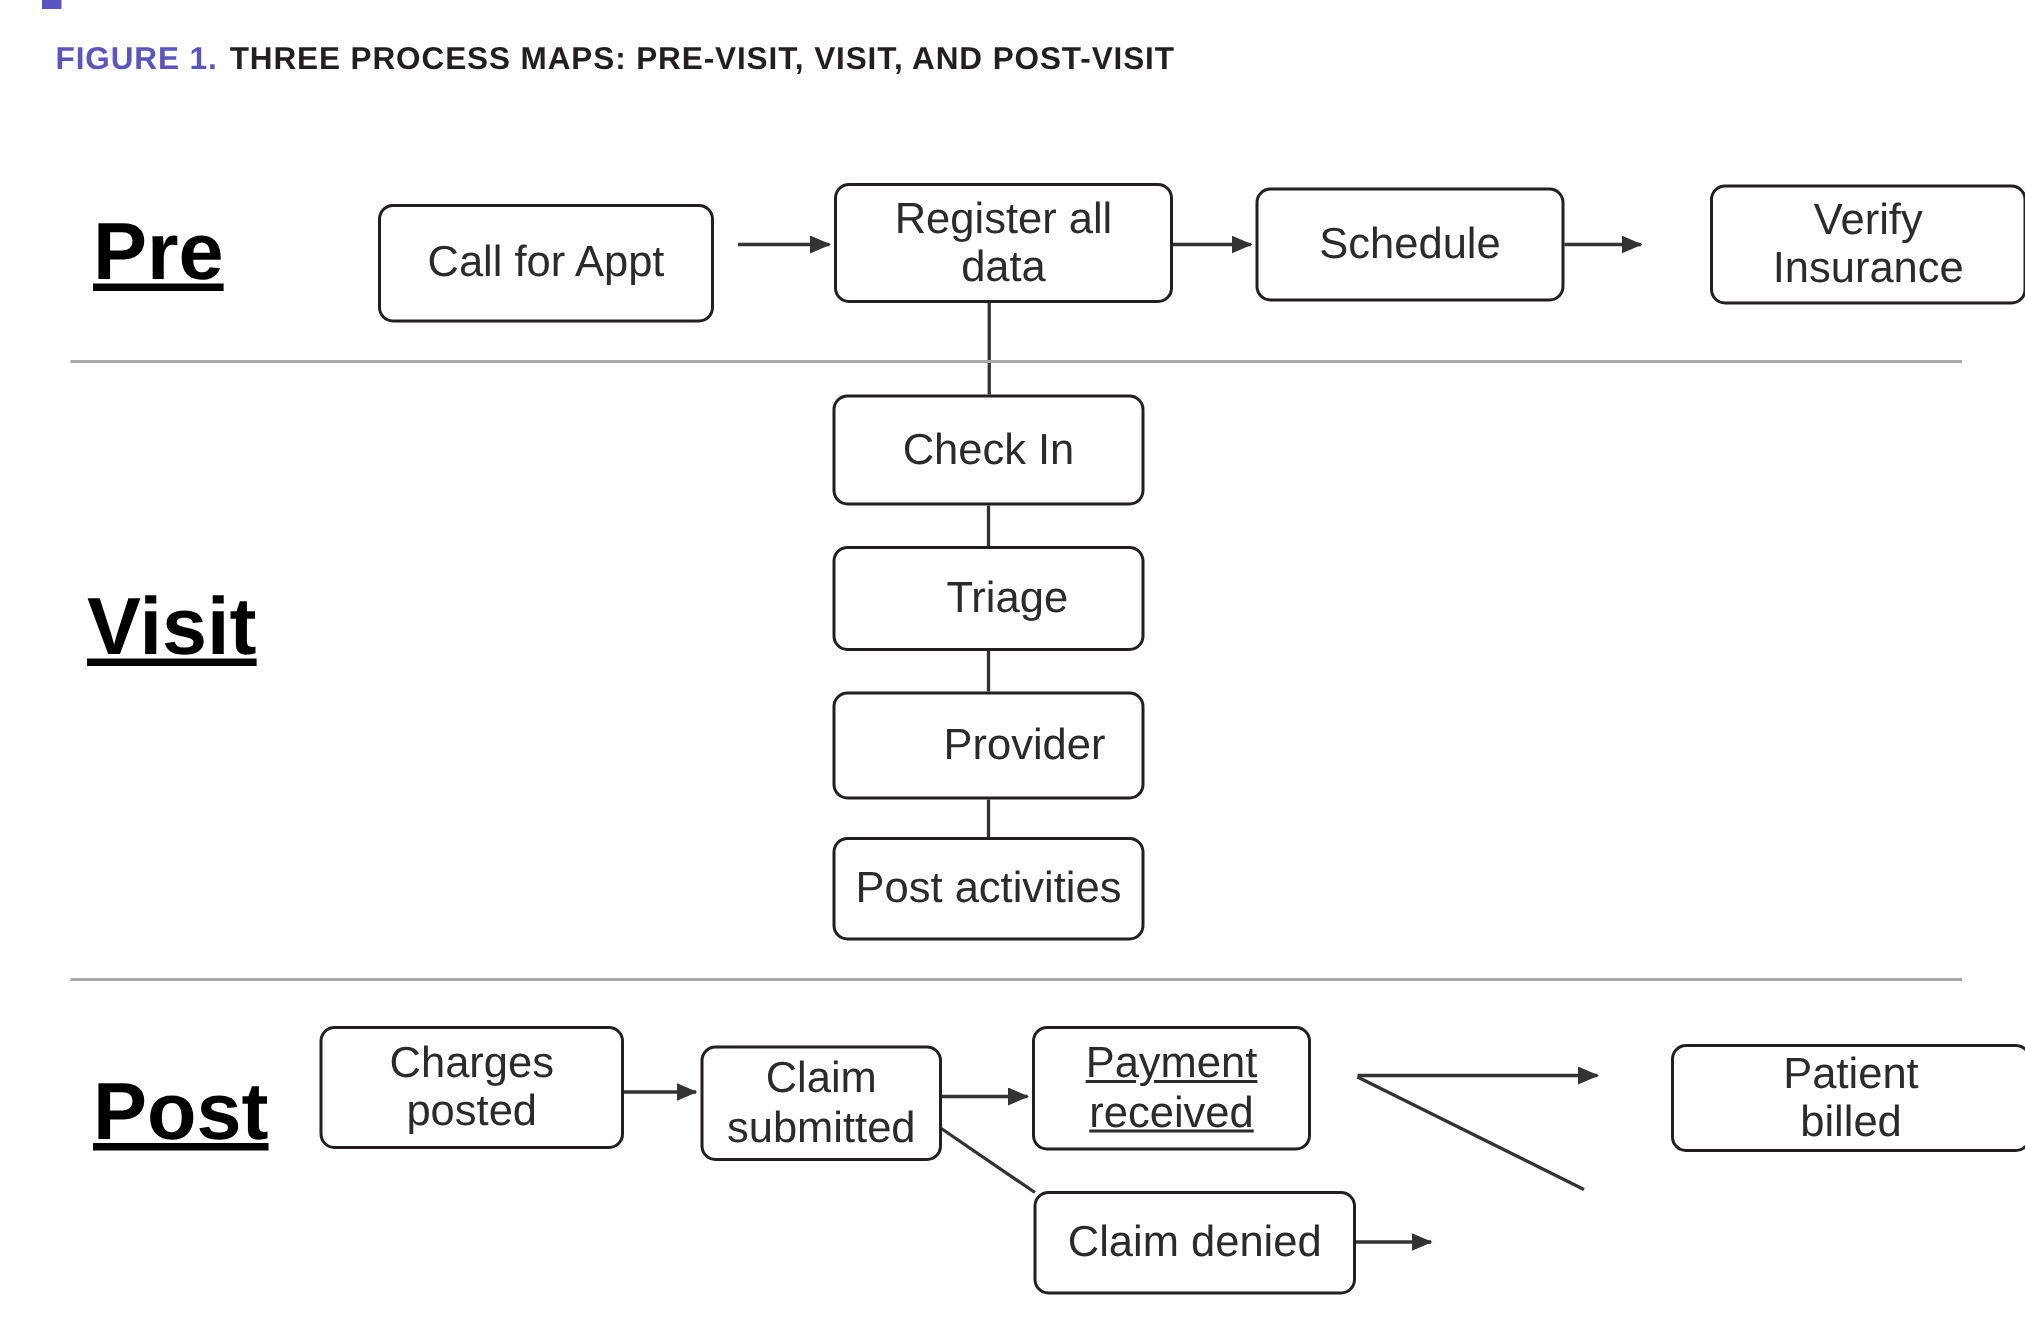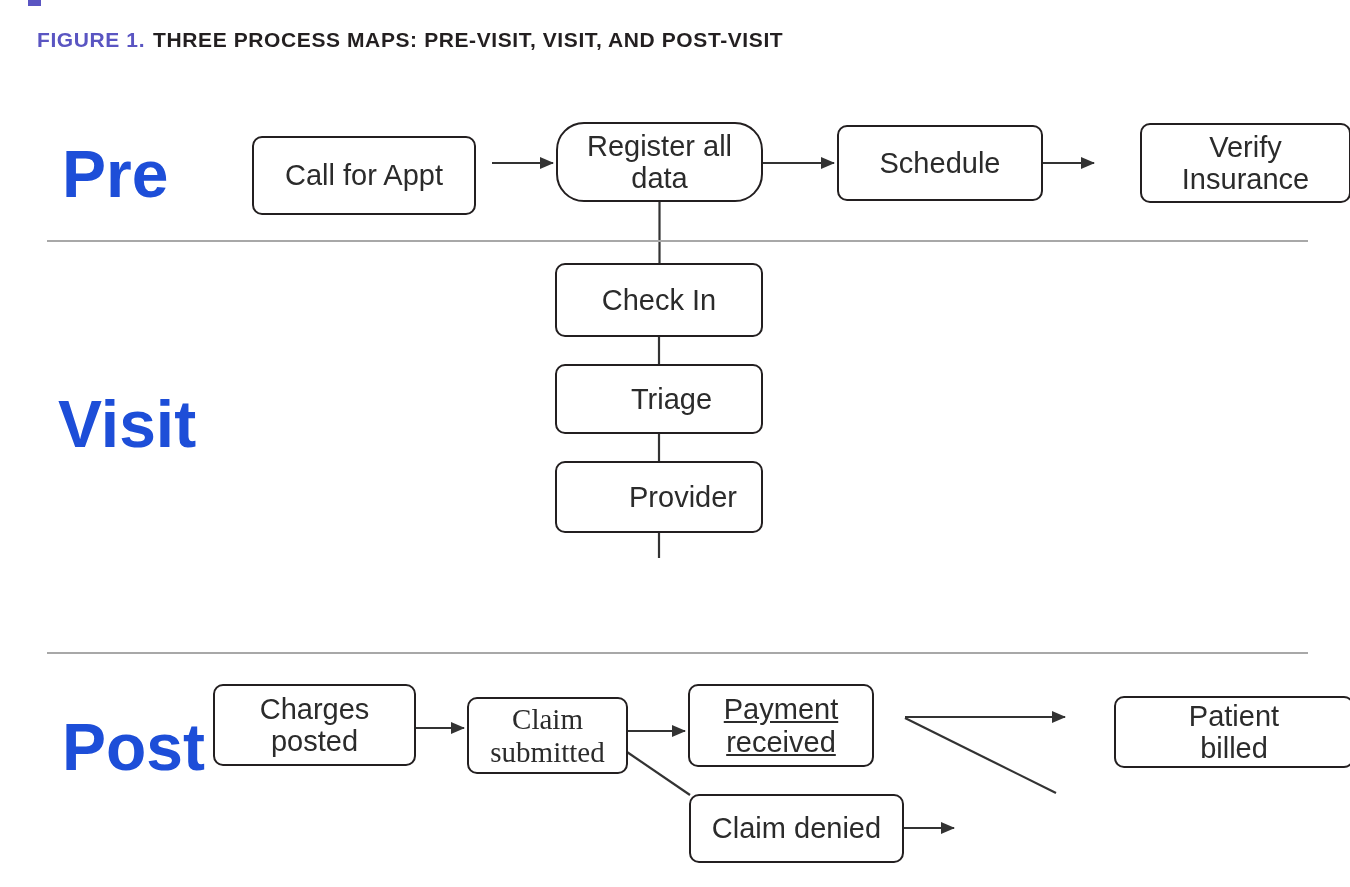--- a/index.html
+++ b/index.html
@@ -5,48 +5,48 @@
   html,body{margin:0;padding:0;background:#ffffff;}
   #canvas{
     position:relative;width:1350px;height:887px;background:#ffffff;
     font-family:"Liberation Sans","DejaVu Sans",sans-serif;overflow:hidden;
   }
   .purple-mark{position:absolute;left:28px;top:0;width:13px;height:6px;background:#5a55c2;}
   .title{position:absolute;left:37px;top:28px;font-size:21px;font-weight:700;
     letter-spacing:0.6px;white-space:nowrap;}
   .title .fig{color:#5a55c2;margin-right:8px;}
   .title .rest{color:#231f20;margin-top:10px;}
-  .section-label{position:absolute;font-size:66px;font-weight:700;color:#1d4ed8;line-height:1;}
+  .section-label{position:absolute;font-size:54px;font-weight:700;color:#000000;line-height:1;text-decoration:underline;}
   #lbl-pre{left:62px;top:141px;}
   #lbl-visit{left:58px;top:391px;}
   #lbl-post{left:62px;top:714px;}
   .divider{position:absolute;left:47px;width:1261px;height:2px;background:#a8a8a8;}
   #div1{top:240px;}
   #div2{top:652px;}
   svg.wires{position:absolute;left:0;top:0;width:1350px;height:887px;}
   .node{
     position:absolute;box-sizing:border-box;background:#ffffff;
     border:2.5px solid #231f20;border-radius:10px;
     display:flex;align-items:center;justify-content:center;
     font-size:29px;color:#2b2b2b;text-align:center;line-height:1.12;
   }
   .node .nl{display:inline-block;}
   
   #n-call      {left:252px; top:136px; width:224px; height:79px;}
-  #n-register  {left:556px; top:122px; width:207px; height:80px;border-radius:28px;}
+  #n-register  {left:556px; top:122px; width:226px; height:80px;}
   #n-schedule  {left:837px; top:125px; width:206px; height:76px;}
   #n-verify    {left:1140px;top:123px; width:211px; height:80px;}
   
   #n-checkin   {left:555px; top:263px; width:208px; height:74px;}
   #n-triage    {left:555px; top:364px; width:208px; height:70px;padding-left:25px;}
   #n-provider  {left:555px; top:461px; width:208px; height:72px;padding-left:48px;}
   #n-postact   {left:555px; top:558px; width:208px; height:69px;}
   
   #n-charges   {left:213px; top:684px; width:203px; height:82px;}
-  #n-claimsub  {left:467px; top:697px; width:161px; height:77px;font-family:Liberation Serif, serif;}
+  #n-claimsub  {left:467px; top:697px; width:161px; height:77px;}
   #n-payment   {left:688px; top:684px; width:186px; height:83px;text-decoration:underline;}
   #n-patient   {left:1068px;top:696px; width:240px; height:72px;margin-left:46px;}
   #n-denied    {left:689px; top:794px; width:215px; height:69px;}
   #n-adjud     {left:957px; top:793px; width:205px; height:69px;}
   
   #n-register .nl{max-width:165px;}
   #n-verify   .nl{max-width:135px;}
   #n-charges  .nl{max-width:120px;}
   #n-claimsub .nl{max-width:140px;}
   #n-payment  .nl{max-width:140px;}
@@ -110,20 +110,23 @@
 
   <div class="node" id="n-checkin">
     <span class="nl">Check In</span>
   </div>
   <div class="node" id="n-triage">
     <span class="nl">Triage</span>
   </div>
   <div class="node" id="n-provider">
     <span class="nl">Provider</span>
   </div>
+  <div class="node" id="n-postact">
+    <span class="nl">Post activities</span>
+  </div>
 
   <div class="node" id="n-charges">
     <span class="nl">Charges posted</span>
   </div>
   <div class="node" id="n-claimsub">
     <span class="nl">Claim submitted</span>
   </div>
   <div class="node" id="n-payment">
     <span class="nl">Payment received</span>
   </div>

